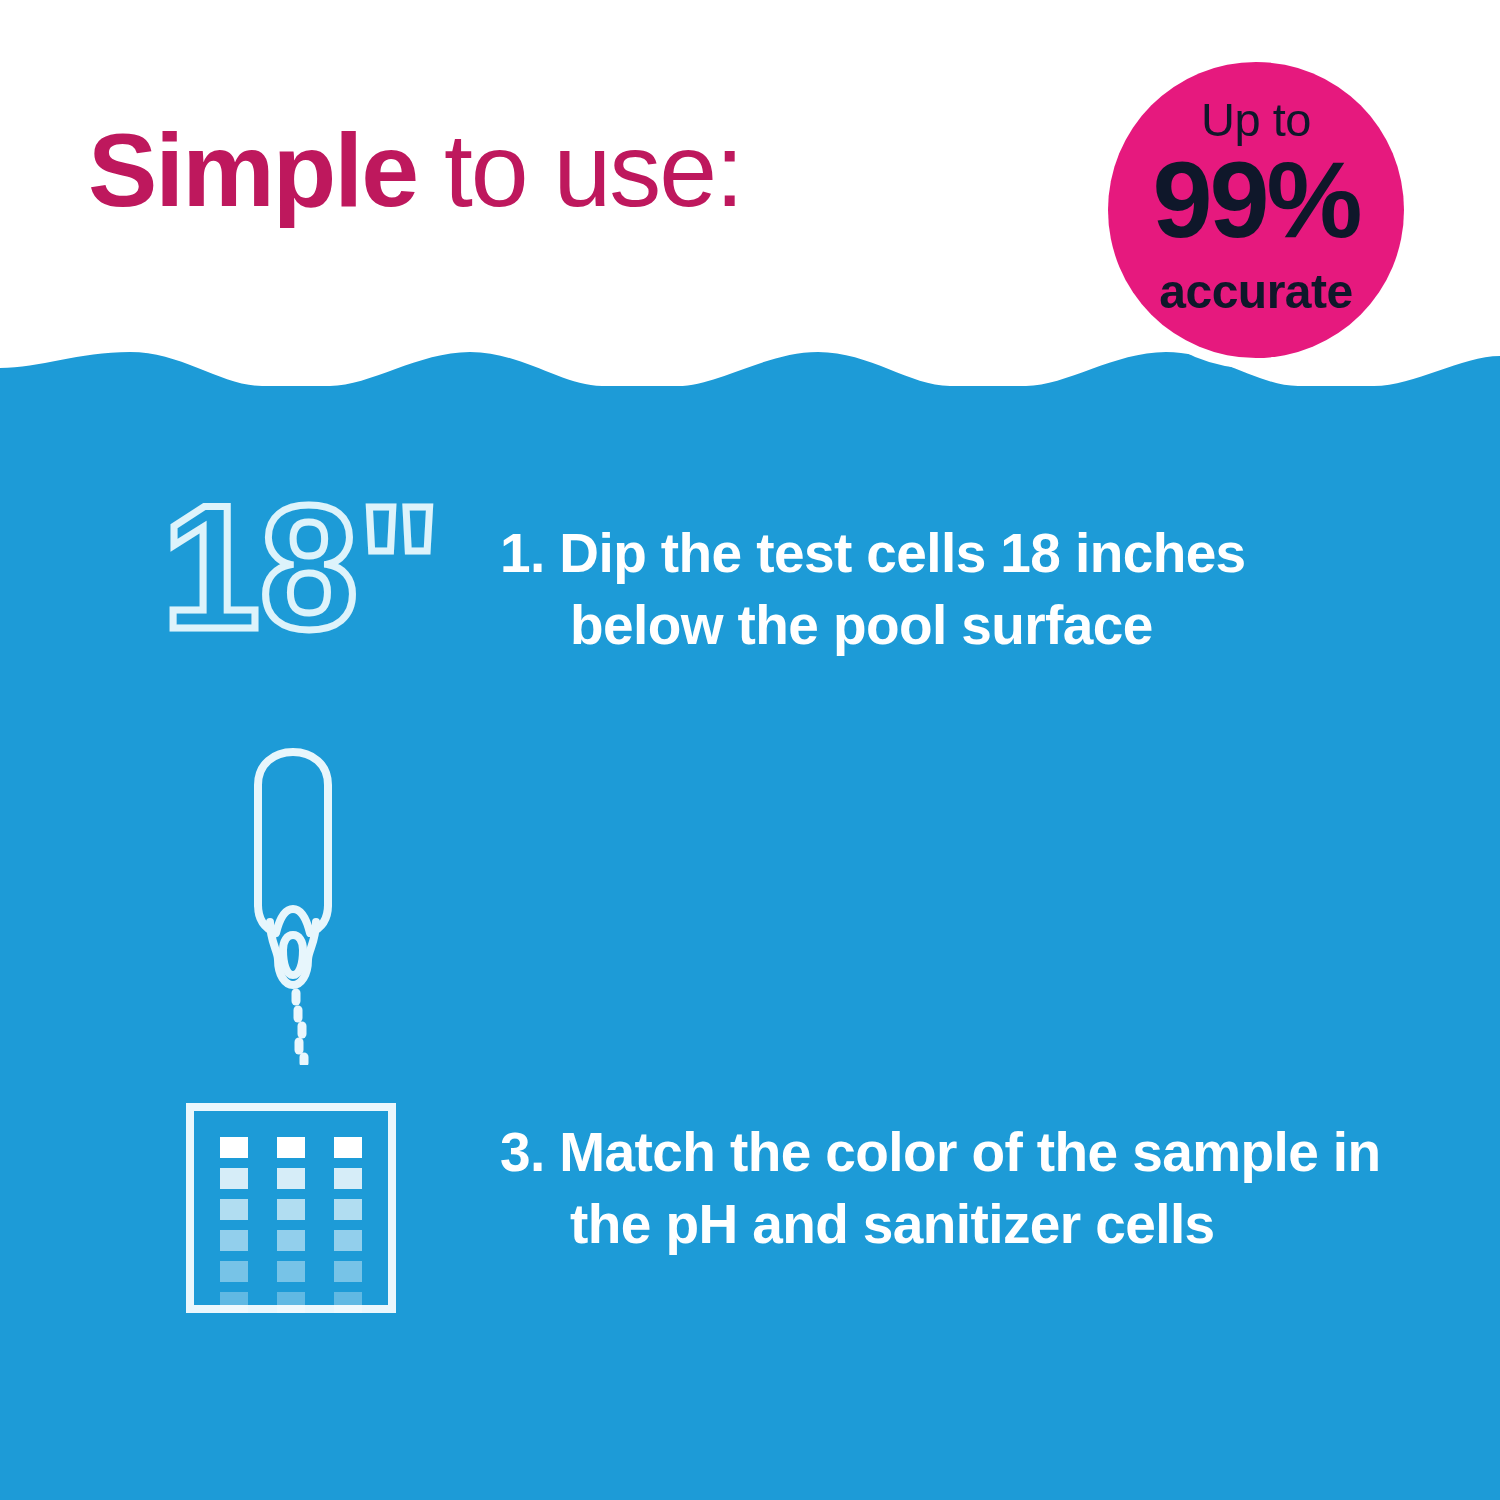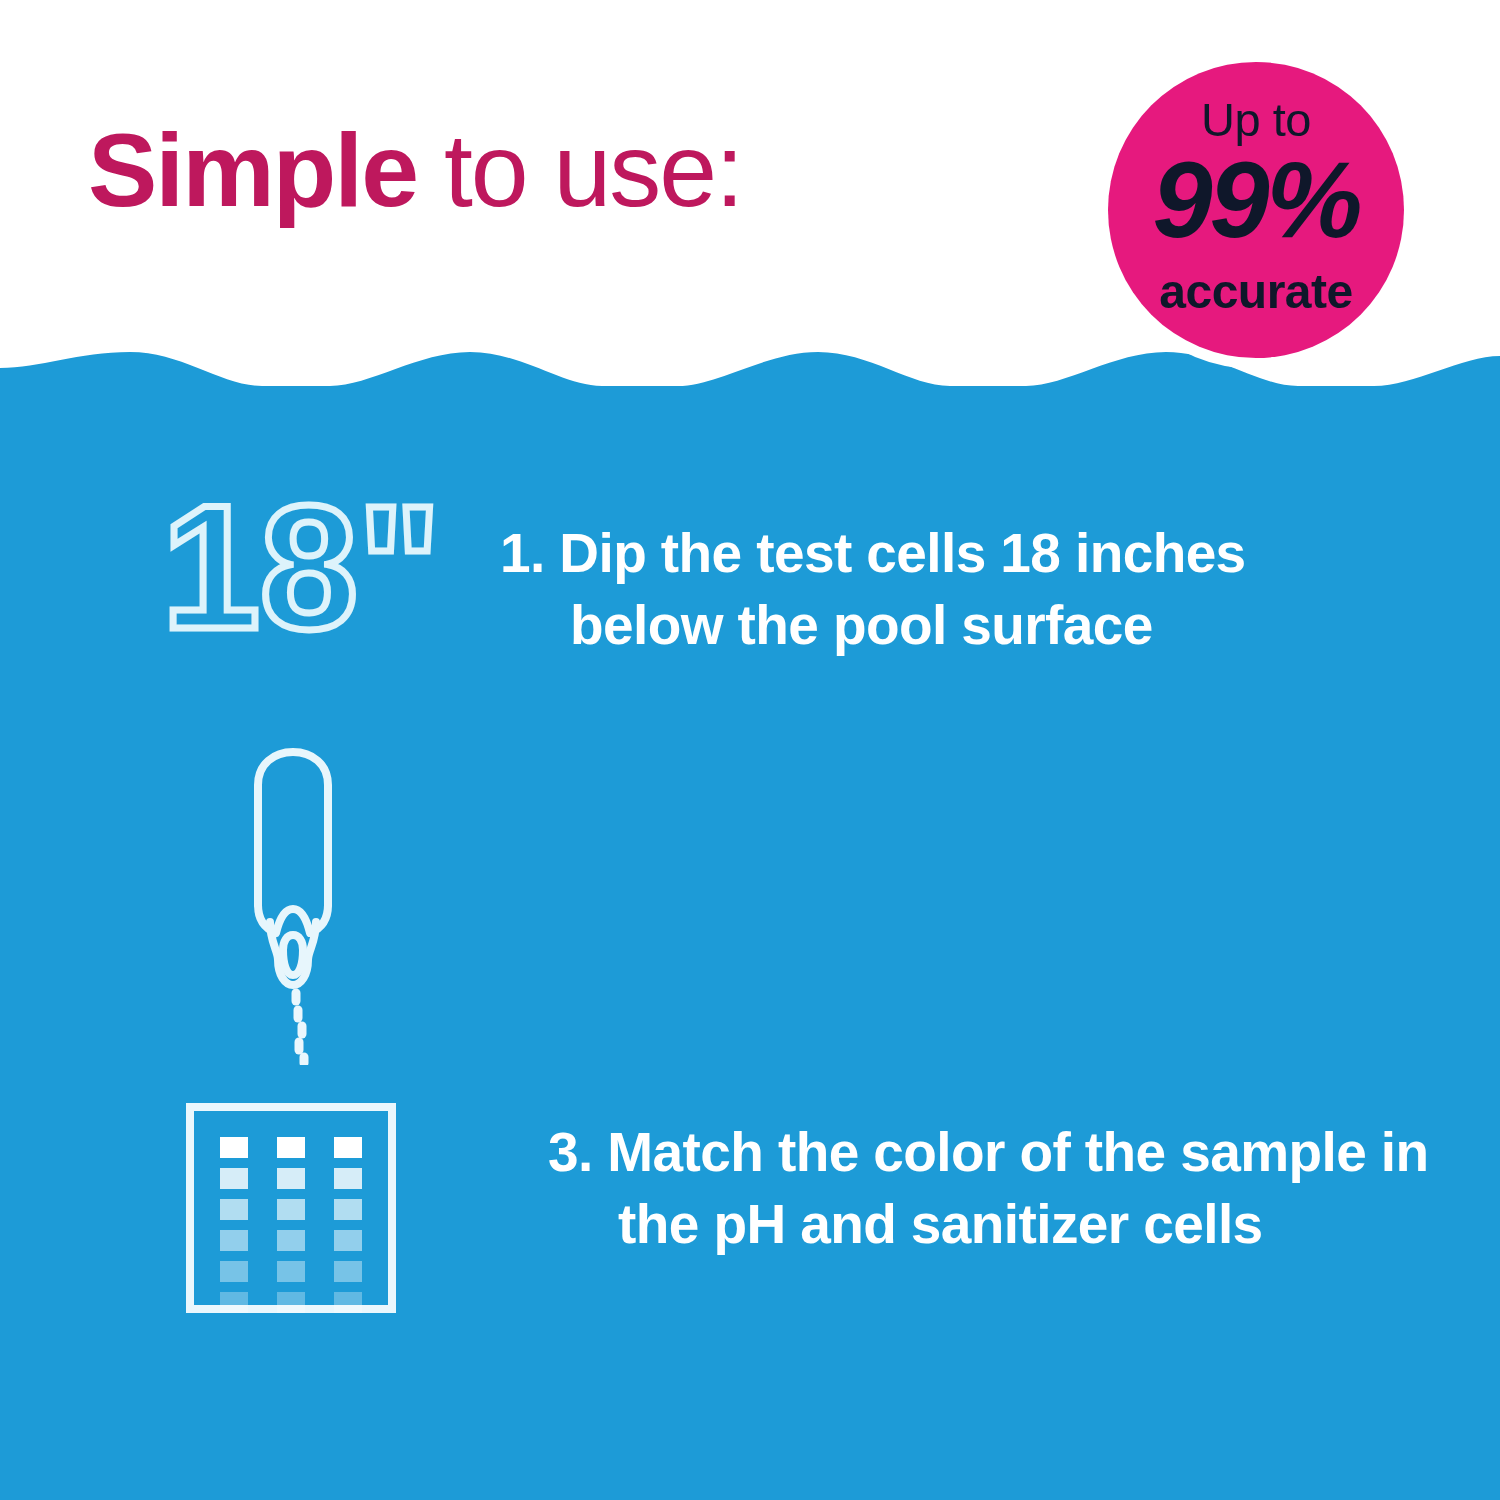--- a/index.html
+++ b/index.html
@@ -70,21 +70,20 @@
     letter-spacing: -0.5px;
   }
   #badge .b-pct {
     position: absolute;
     left: 0; right: 0;
     top: 84px;
     font-size: 108px;
     font-weight: 700;
     line-height: 1;
     letter-spacing: -3px;
-    font-style: italic;
   }
   #badge .b-acc {
     position: absolute;
     left: 0; right: 0;
     top: 206px;
     font-size: 48px;
     font-weight: 700;
     line-height: 1;
     letter-spacing: -0.5px;
   }
@@ -108,21 +107,21 @@
     letter-spacing: -0.6px;
     padding-left: 0;
   }
   .step-text .num { }
   .step-text .body {
     display: inline;
   }
 
   #step-1 { left: 150px; top: 470px;  width: 1290px; }
   #step-2 { left: 150px; top: 745px;  width: 1290px; }
-  #step-3 { left: 150px; top: 1095px; width: 1300px; gap: 48px; }
+  #step-3 { left: 150px; top: 1095px; width: 1300px; }
 
   #step-1 .step-icon { width: 350px; }
   #step-2 .step-icon { width: 350px; }
   #step-3 .step-icon { width: 350px; }
 
   #step-1 .step-text { width: 860px; padding-top: 48px; }
   #step-2 .step-text { width: 900px; padding-top: 40px; }
   #step-3 .step-text { width: 950px; padding-top: 22px; }
 
   

